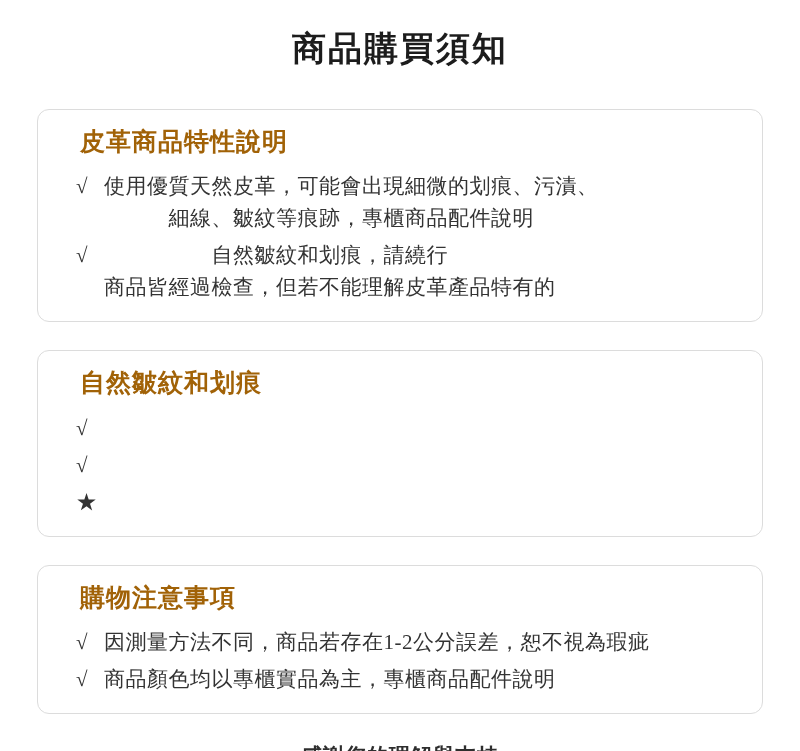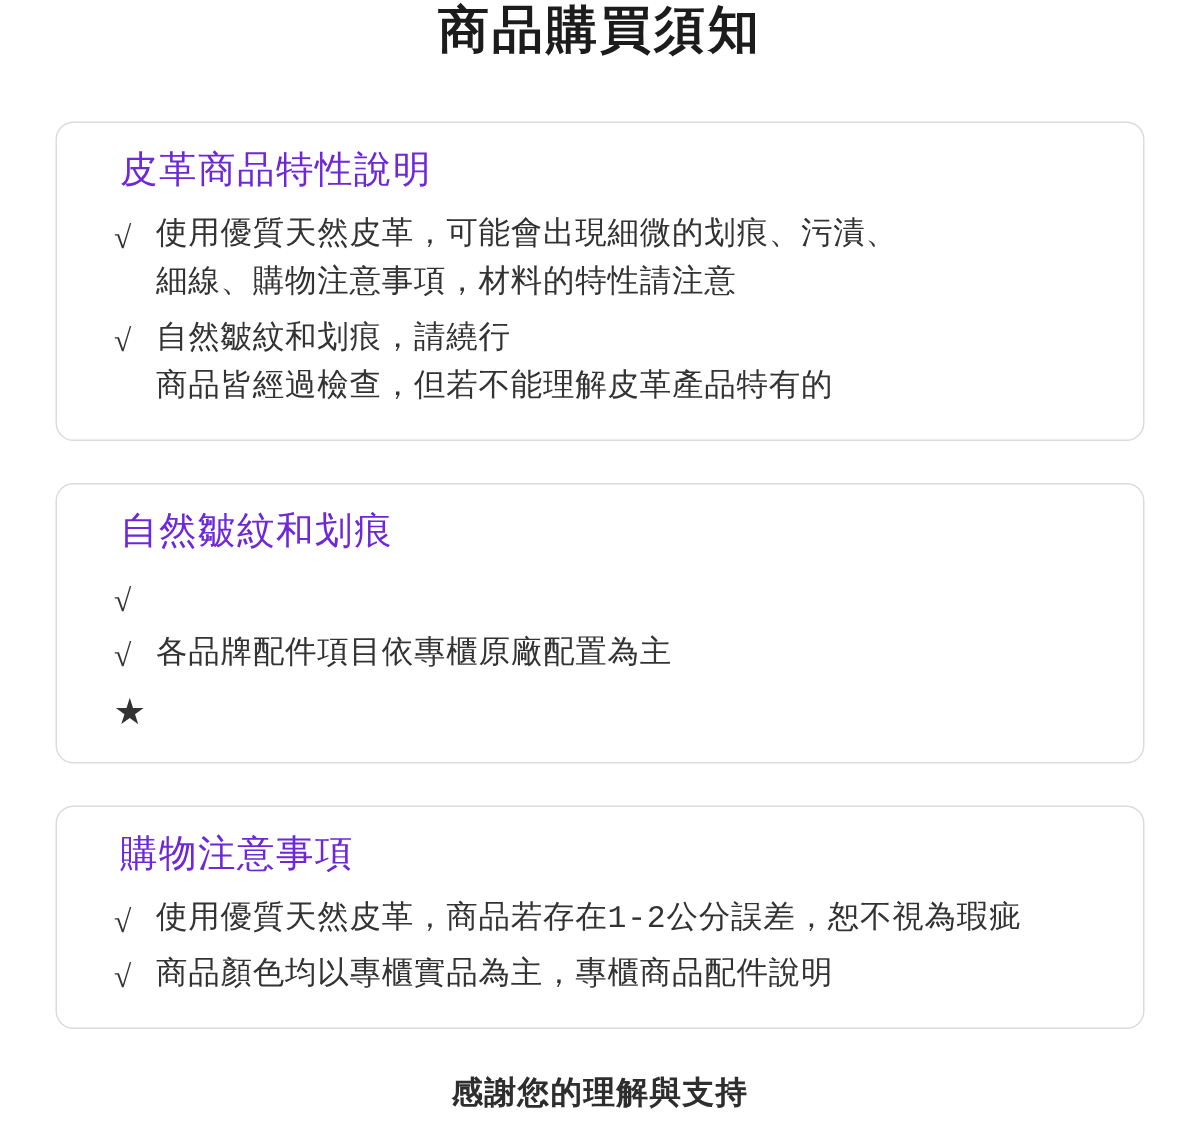--- a/index.html
+++ b/index.html
@@ -12,20 +12,21 @@
     height: 751px;
     overflow: hidden;
     font-family: "Liberation Sans", sans-serif;
     color: #333333;
     -webkit-font-smoothing: antialiased;
   }
   .page {
     width: 800px;
     height: 751px;
     box-sizing: border-box;
+    padding-top: 28px;
     border-radius: 30px;
   }
   .page-title {
     text-align: center;
     font-size: 34px;
     font-weight: 700;
     color: #1c1c1c;
     letter-spacing: 2px;
     margin: 0 0 40px 0;
     line-height: 1.2;
@@ -33,22 +34,22 @@
   .notice-card {
     box-sizing: border-box;
     margin: 0 37px 28px 37px;
     border: 1px solid #dcdcdc;
     border-radius: 12px;
     background: #ffffff;
     padding: 15px 28px 18px 38px;
   }
   .card-heading {
     font-size: 25px;
-    font-weight: 400;
-    color: #6d28d9;
+    font-weight: 700;
+    color: #a16207;
     margin: 0 0 13px 4px;
     letter-spacing: 1px;
     line-height: 1.3;
   }
   .notice-item {
     display: flex;
     align-items: flex-start;
     font-size: 21px;
     line-height: 32px;
     color: #333333;
@@ -59,22 +60,23 @@
   }
   .marker {
     flex: 0 0 28px;
     width: 28px;
     
     font-family: "Liberation Serif", "Liberation Sans", sans-serif;
     color: #333333;
   }
   .item-lines {
     
-    font-family: Liberation Mono, monospace;
+    font-family: Liberation Serif, serif;
     letter-spacing: 0.5px;
+    text-align: center;
   }
   .item-line {
     white-space: nowrap;
   }
   .footer-note {
     text-align: center;
     font-size: 21px;
     font-weight: 600;
     color: #2e2e2e;
     letter-spacing: 1px;
@@ -88,21 +90,21 @@
 
   <h1 class="page-title">商品購買須知</h1>
 
   <section class="notice-card">
     <h2 class="card-heading">皮革商品特性說明</h2>
 
     <div class="notice-item">
       <span class="marker">√</span>
       <div class="item-lines">
         <div class="item-line">使用優質天然皮革，可能會出現細微的划痕、污漬、</div>
-        <div class="item-line">細線、購物注意事項，材料的特性請注意</div>
+        <div class="item-line">細線、皺紋等痕跡，專櫃商品配件說明</div>
       </div>
     </div>
 
     <div class="notice-item">
       <span class="marker">√</span>
       <div class="item-lines">
         <div class="item-line">自然皺紋和划痕，請繞行</div>
         <div class="item-line">商品皆經過檢查，但若不能理解皮革產品特有的</div>
       </div>
     </div>
@@ -110,37 +112,34 @@
 
   <section class="notice-card">
     <h2 class="card-heading">自然皺紋和划痕</h2>
 
     <div class="notice-item">
       <span class="marker">√</span>
     </div>
 
     <div class="notice-item">
       <span class="marker">√</span>
-      <div class="item-lines">
-        <div class="item-line">各品牌配件項目依專櫃原廠配置為主</div>
-      </div>
     </div>
 
     <div class="notice-item">
       <span class="marker">★</span>
     </div>
   </section>
 
   <section class="notice-card">
     <h2 class="card-heading">購物注意事項</h2>
 
     <div class="notice-item">
       <span class="marker">√</span>
       <div class="item-lines">
-        <div class="item-line">使用優質天然皮革，商品若存在1-2公分誤差，恕不視為瑕疵</div>
+        <div class="item-line">因測量方法不同，商品若存在1-2公分誤差，恕不視為瑕疵</div>
       </div>
     </div>
 
     <div class="notice-item">
       <span class="marker">√</span>
       <div class="item-lines">
         <div class="item-line">商品顏色均以專櫃實品為主，專櫃商品配件說明</div>
       </div>
     </div>
   </section>

